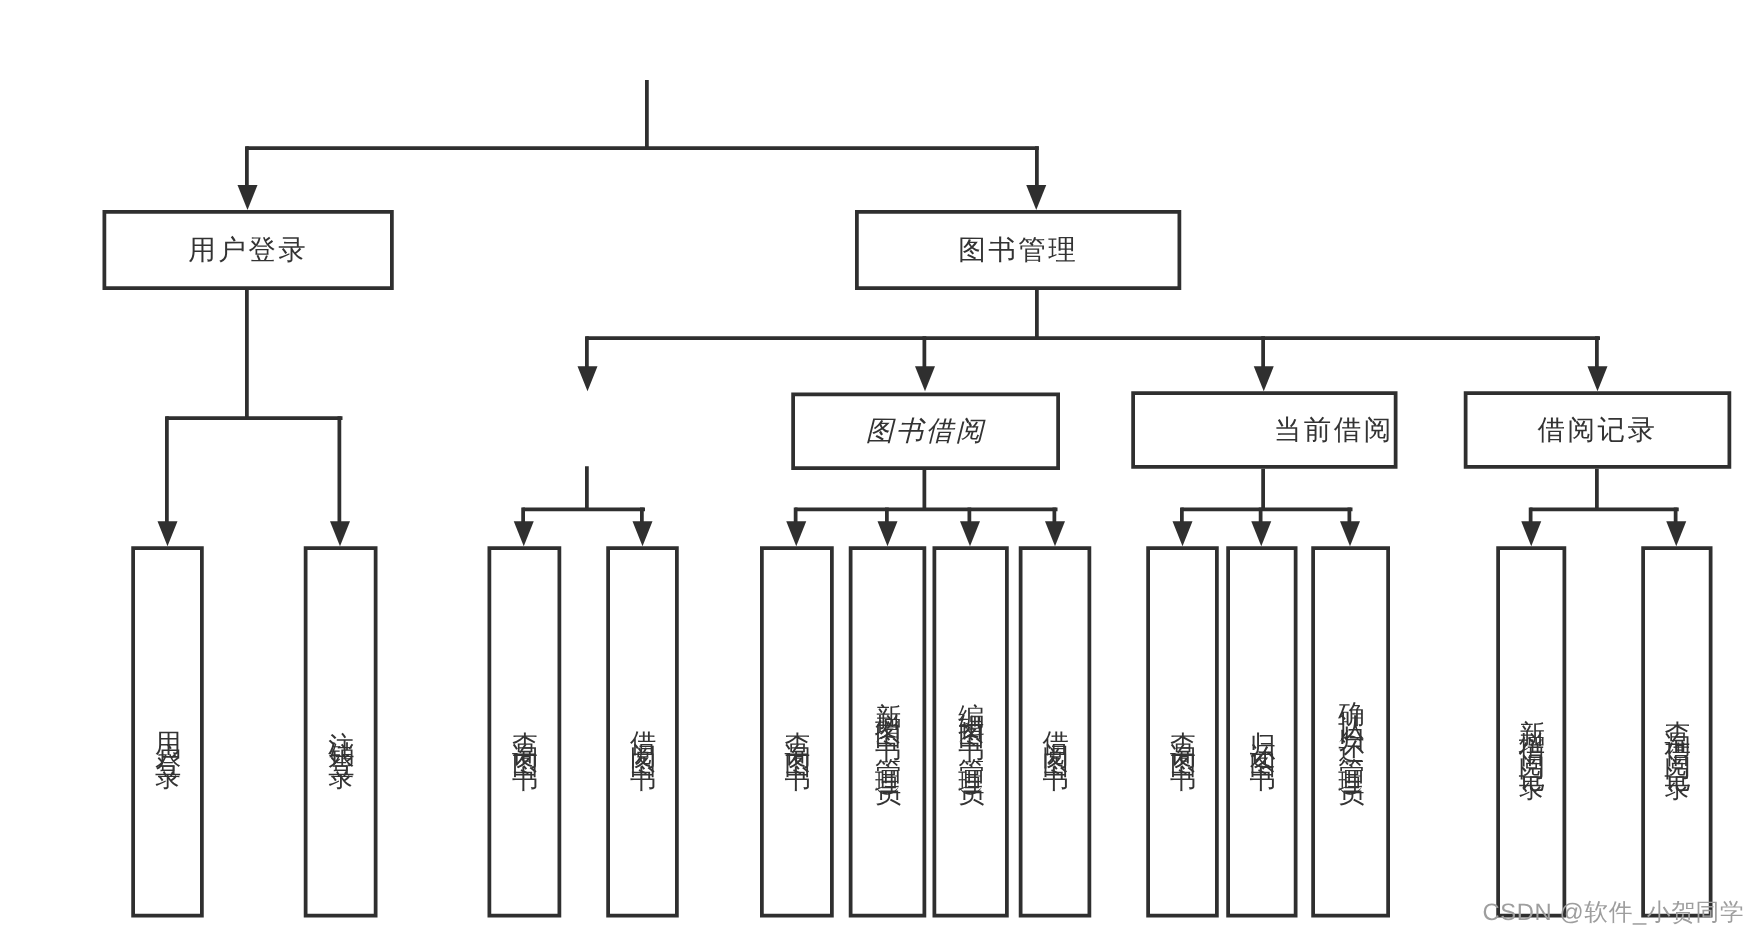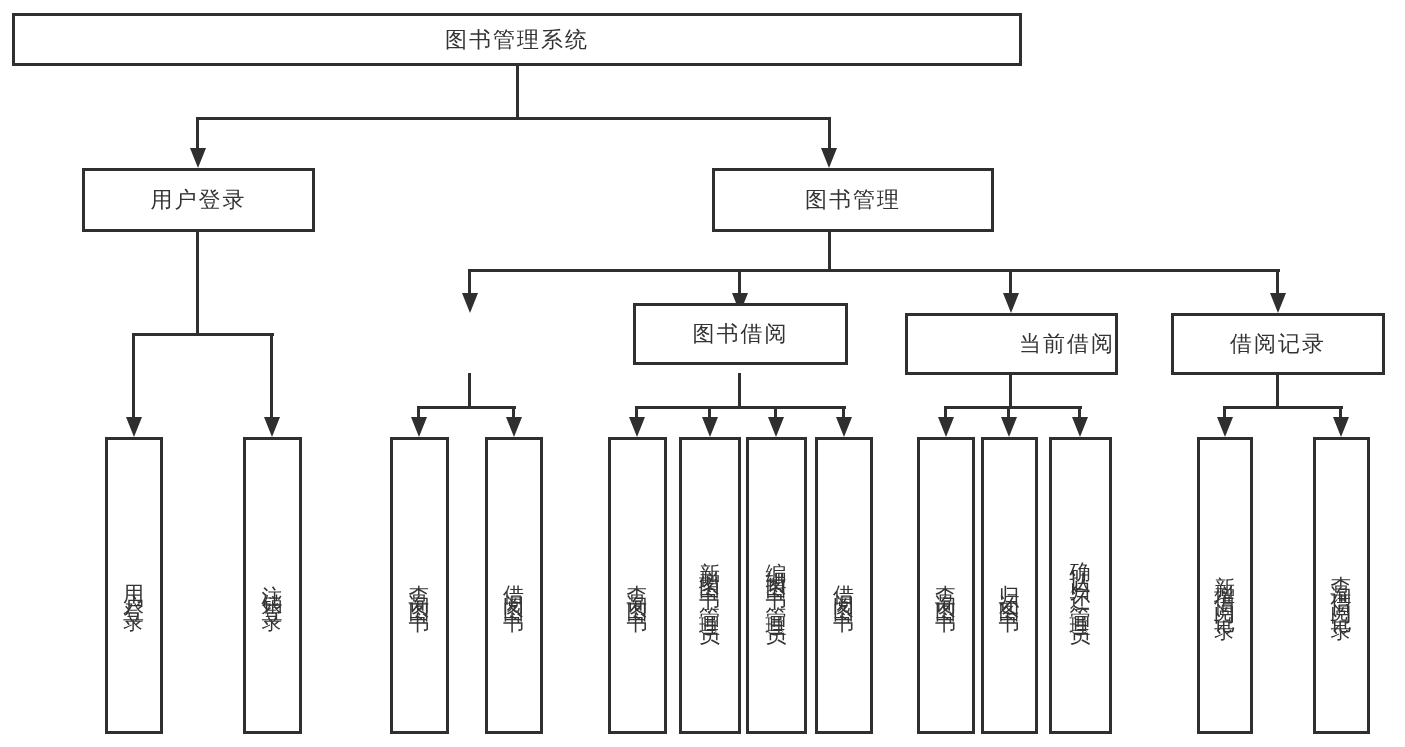--- a/index.html
+++ b/index.html
@@ -95,32 +95,29 @@
   <div class="ahead" style="left:629px;top:417px;"></div>
   <div class="ahead" style="left:702px;top:417px;"></div>
   <div class="ahead" style="left:768px;top:417px;"></div>
   <div class="ahead" style="left:836px;top:417px;"></div>
   <div class="ahead" style="left:938px;top:417px;"></div>
   <div class="ahead" style="left:1001px;top:417px;"></div>
   <div class="ahead" style="left:1072px;top:417px;"></div>
   <div class="ahead" style="left:1217px;top:417px;"></div>
   <div class="ahead" style="left:1333px;top:417px;"></div>
 
-  <div class="box" style="left:12px;top:13px;width:1010px;height:53px;">
-    <span>图书管理系统</span>
-  </div>
 
   <div class="box" style="left:82px;top:168px;width:233px;height:64px;">
     <span>用户登录</span>
   </div>
-  <div class="box" style="left:712px;top:168px;width:282px;height:64px;">
+  <div class="box" style="left:684px;top:168px;width:261px;height:64px;">
     <span>图书管理</span>
   </div>
 
-  <div class="box" style="left:633px;top:303px;width:215px;height:62px;">
+  <div class="box" style="left:633px;top:314px;width:215px;height:62px;font-style:italic;">
     <span>图书借阅</span>
   </div>
   <div class="box" style="left:905px;top:313px;width:213px;height:62px;justify-content:flex-end;">
     <span>当前借阅</span>
   </div>
   <div class="box" style="left:1171px;top:313px;width:214px;height:62px;">
     <span>借阅记录</span>
   </div>
 
   <div class="box vbox" style="left:105px;top:437px;width:58px;height:297px;">
@@ -160,13 +157,14 @@
     <span>确认归还（管理员）</span>
   </div>
 
   <div class="box vbox" style="left:1197px;top:437px;width:56px;height:297px;">
     <span>新增借阅记录</span>
   </div>
   <div class="box vbox" style="left:1313px;top:437px;width:57px;height:297px;">
     <span>查询借阅记录</span>
   </div>
 
+  <div class="watermark">CSDN @软件_小贺同学</div>
 </div>
 
 </body></html>

